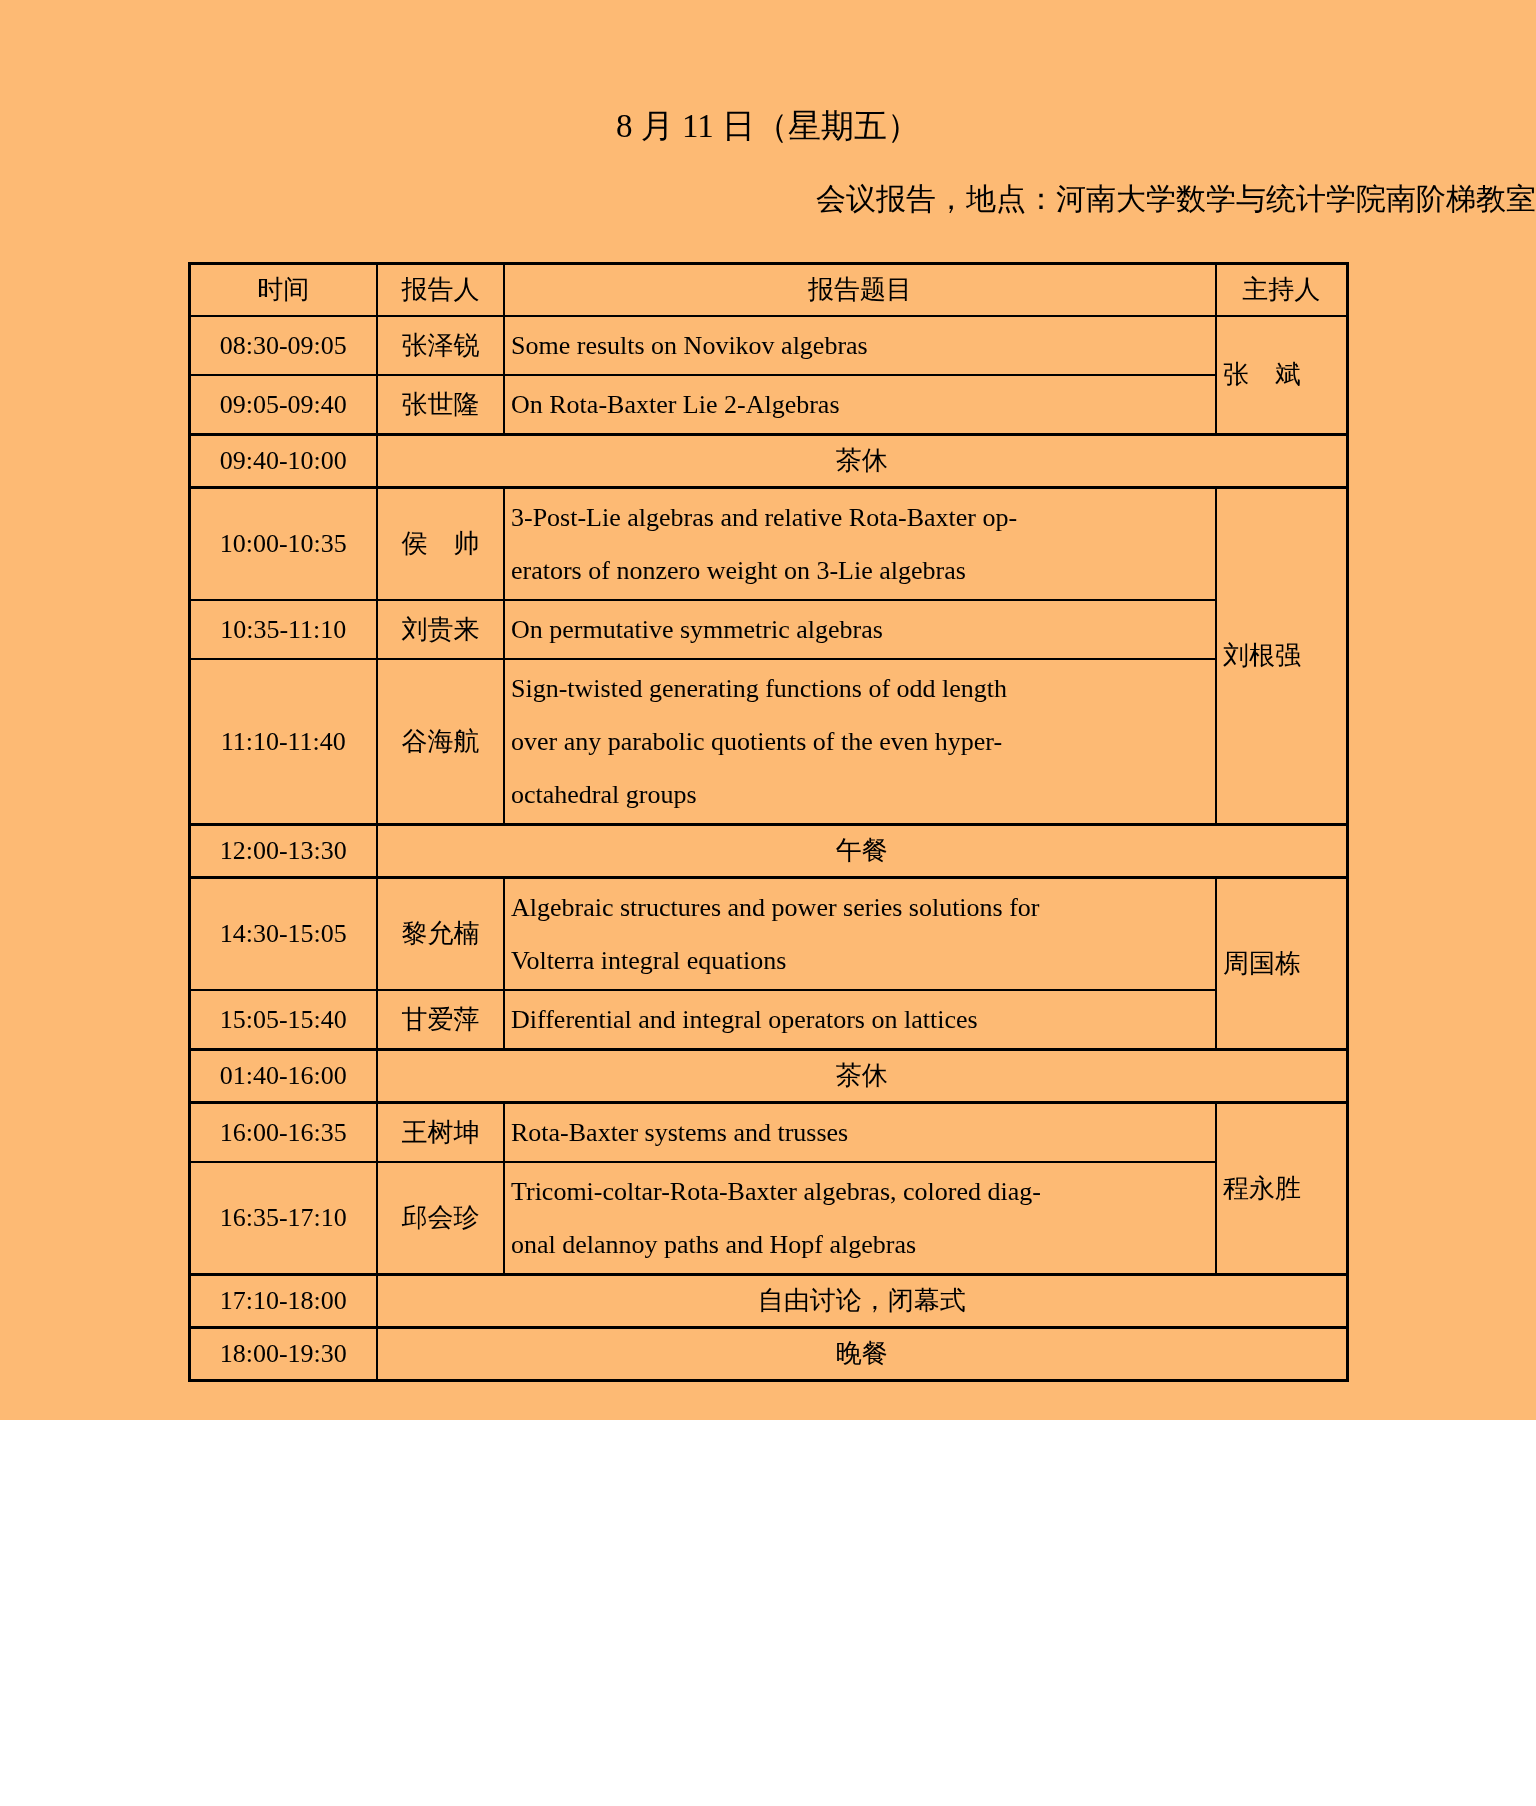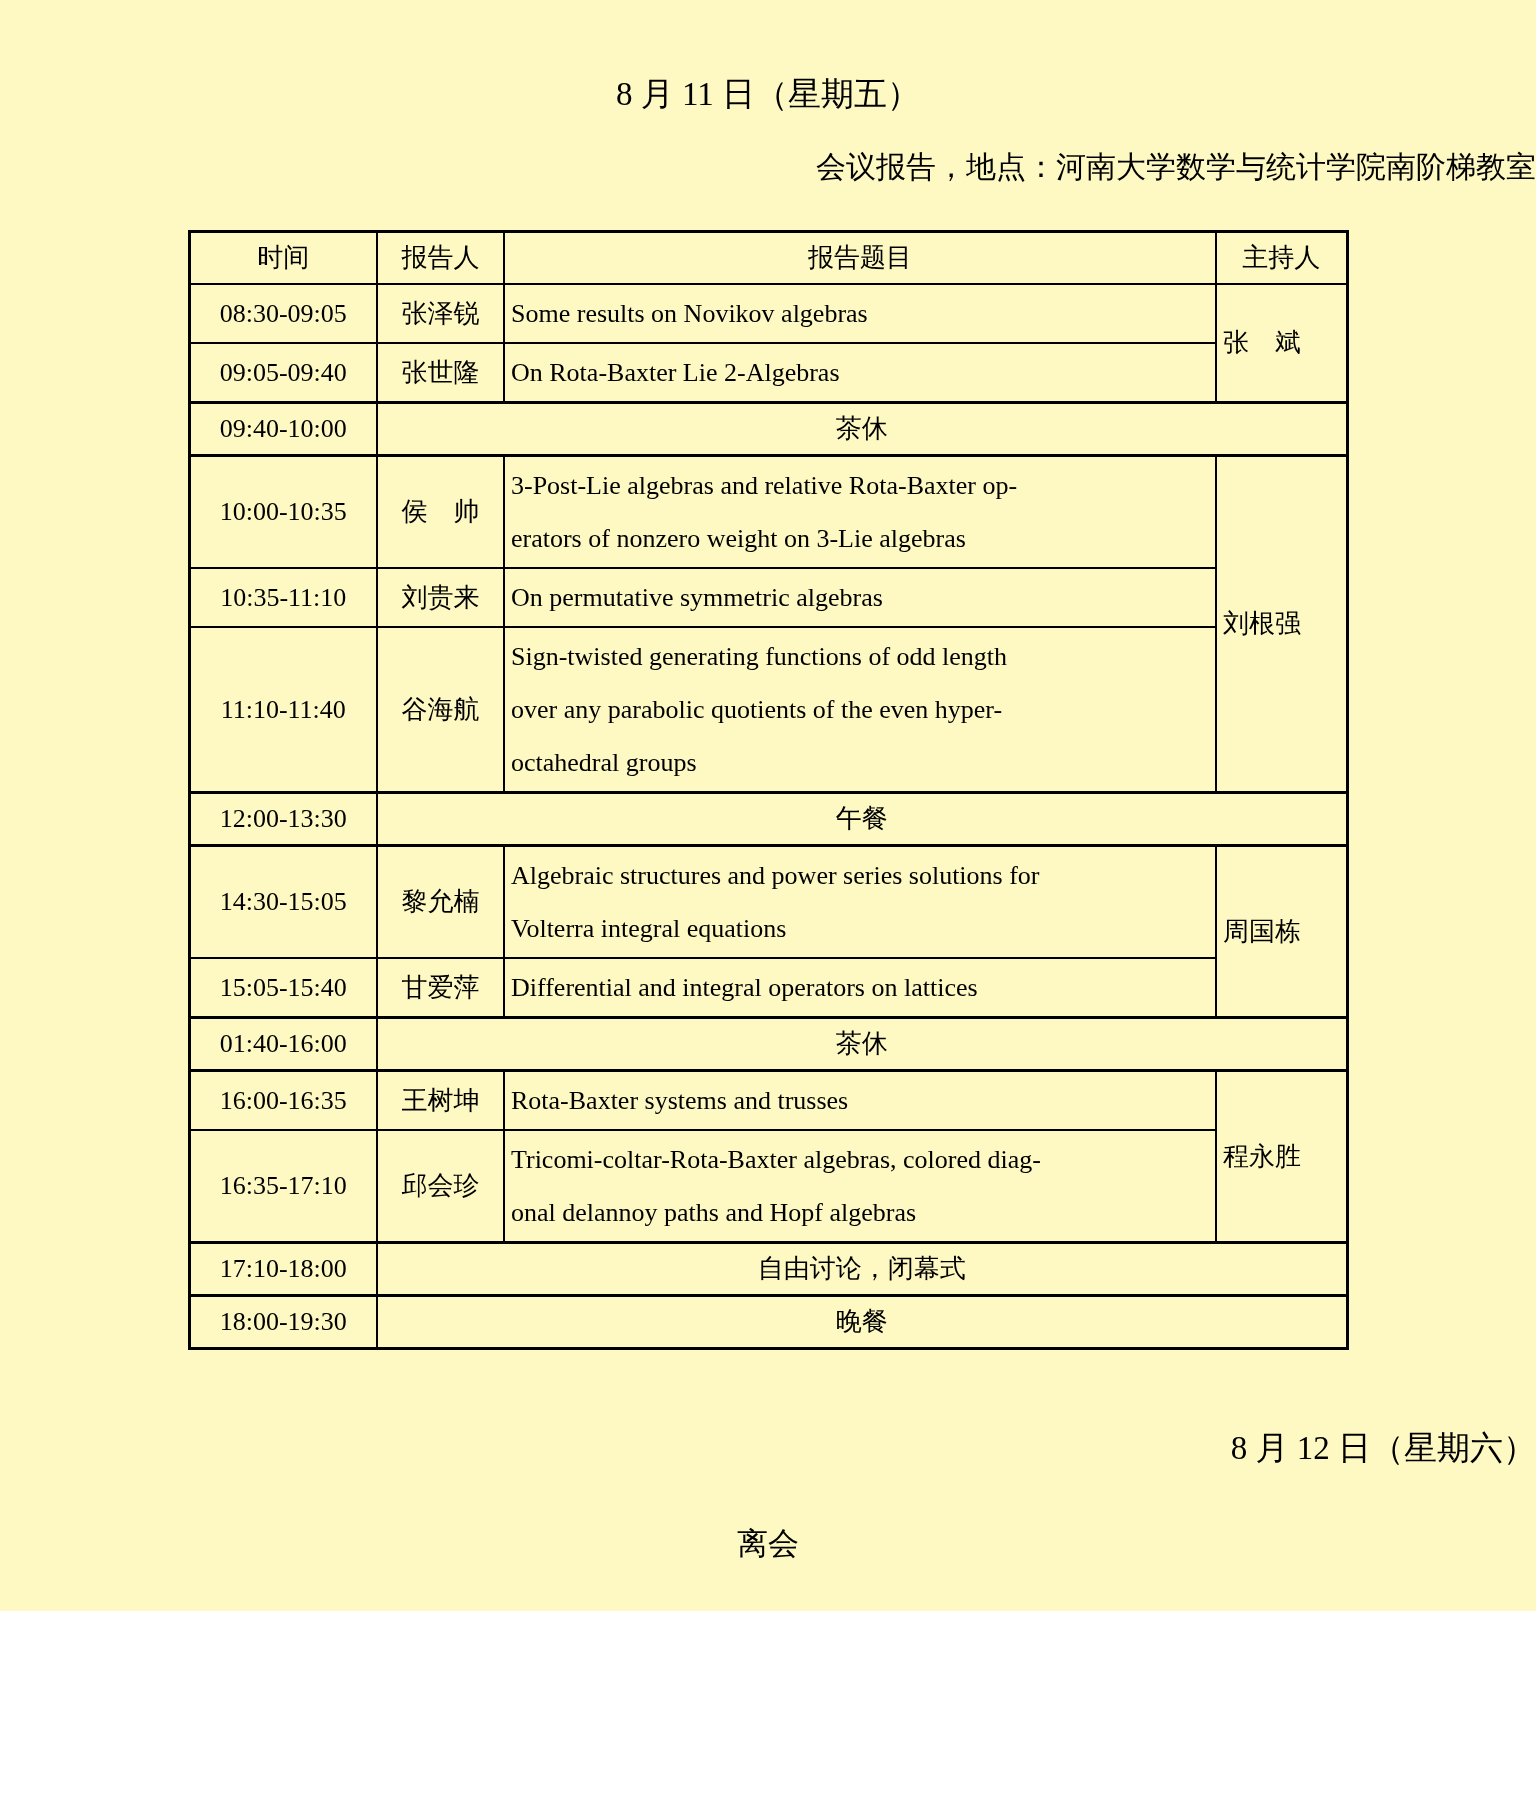--- a/index.html
+++ b/index.html
@@ -5,26 +5,26 @@
   html, body {
     margin: 0;
     padding: 0;
     background: #ffffff;
     color: #000000;
     font-family: "Liberation Serif", "DejaVu Serif", serif;
   }
   .sheet {
     position: relative;
     width: 1536px;
-    height: 1611px;
+    height: 1420px;
     margin: 0 auto;
-    background: #fef9c3;
+    background: #fdba74;
     overflow: hidden;
     box-sizing: border-box;
-    padding-top: 72px;
+    padding-top: 104px;
   }
   .day-title {
     text-align: center;
     font-size: 33px;
     font-weight: normal;
     margin: 0 0 30px 0;
   }
   .day-subtitle {
     text-align: right;
     font-size: 30px;

